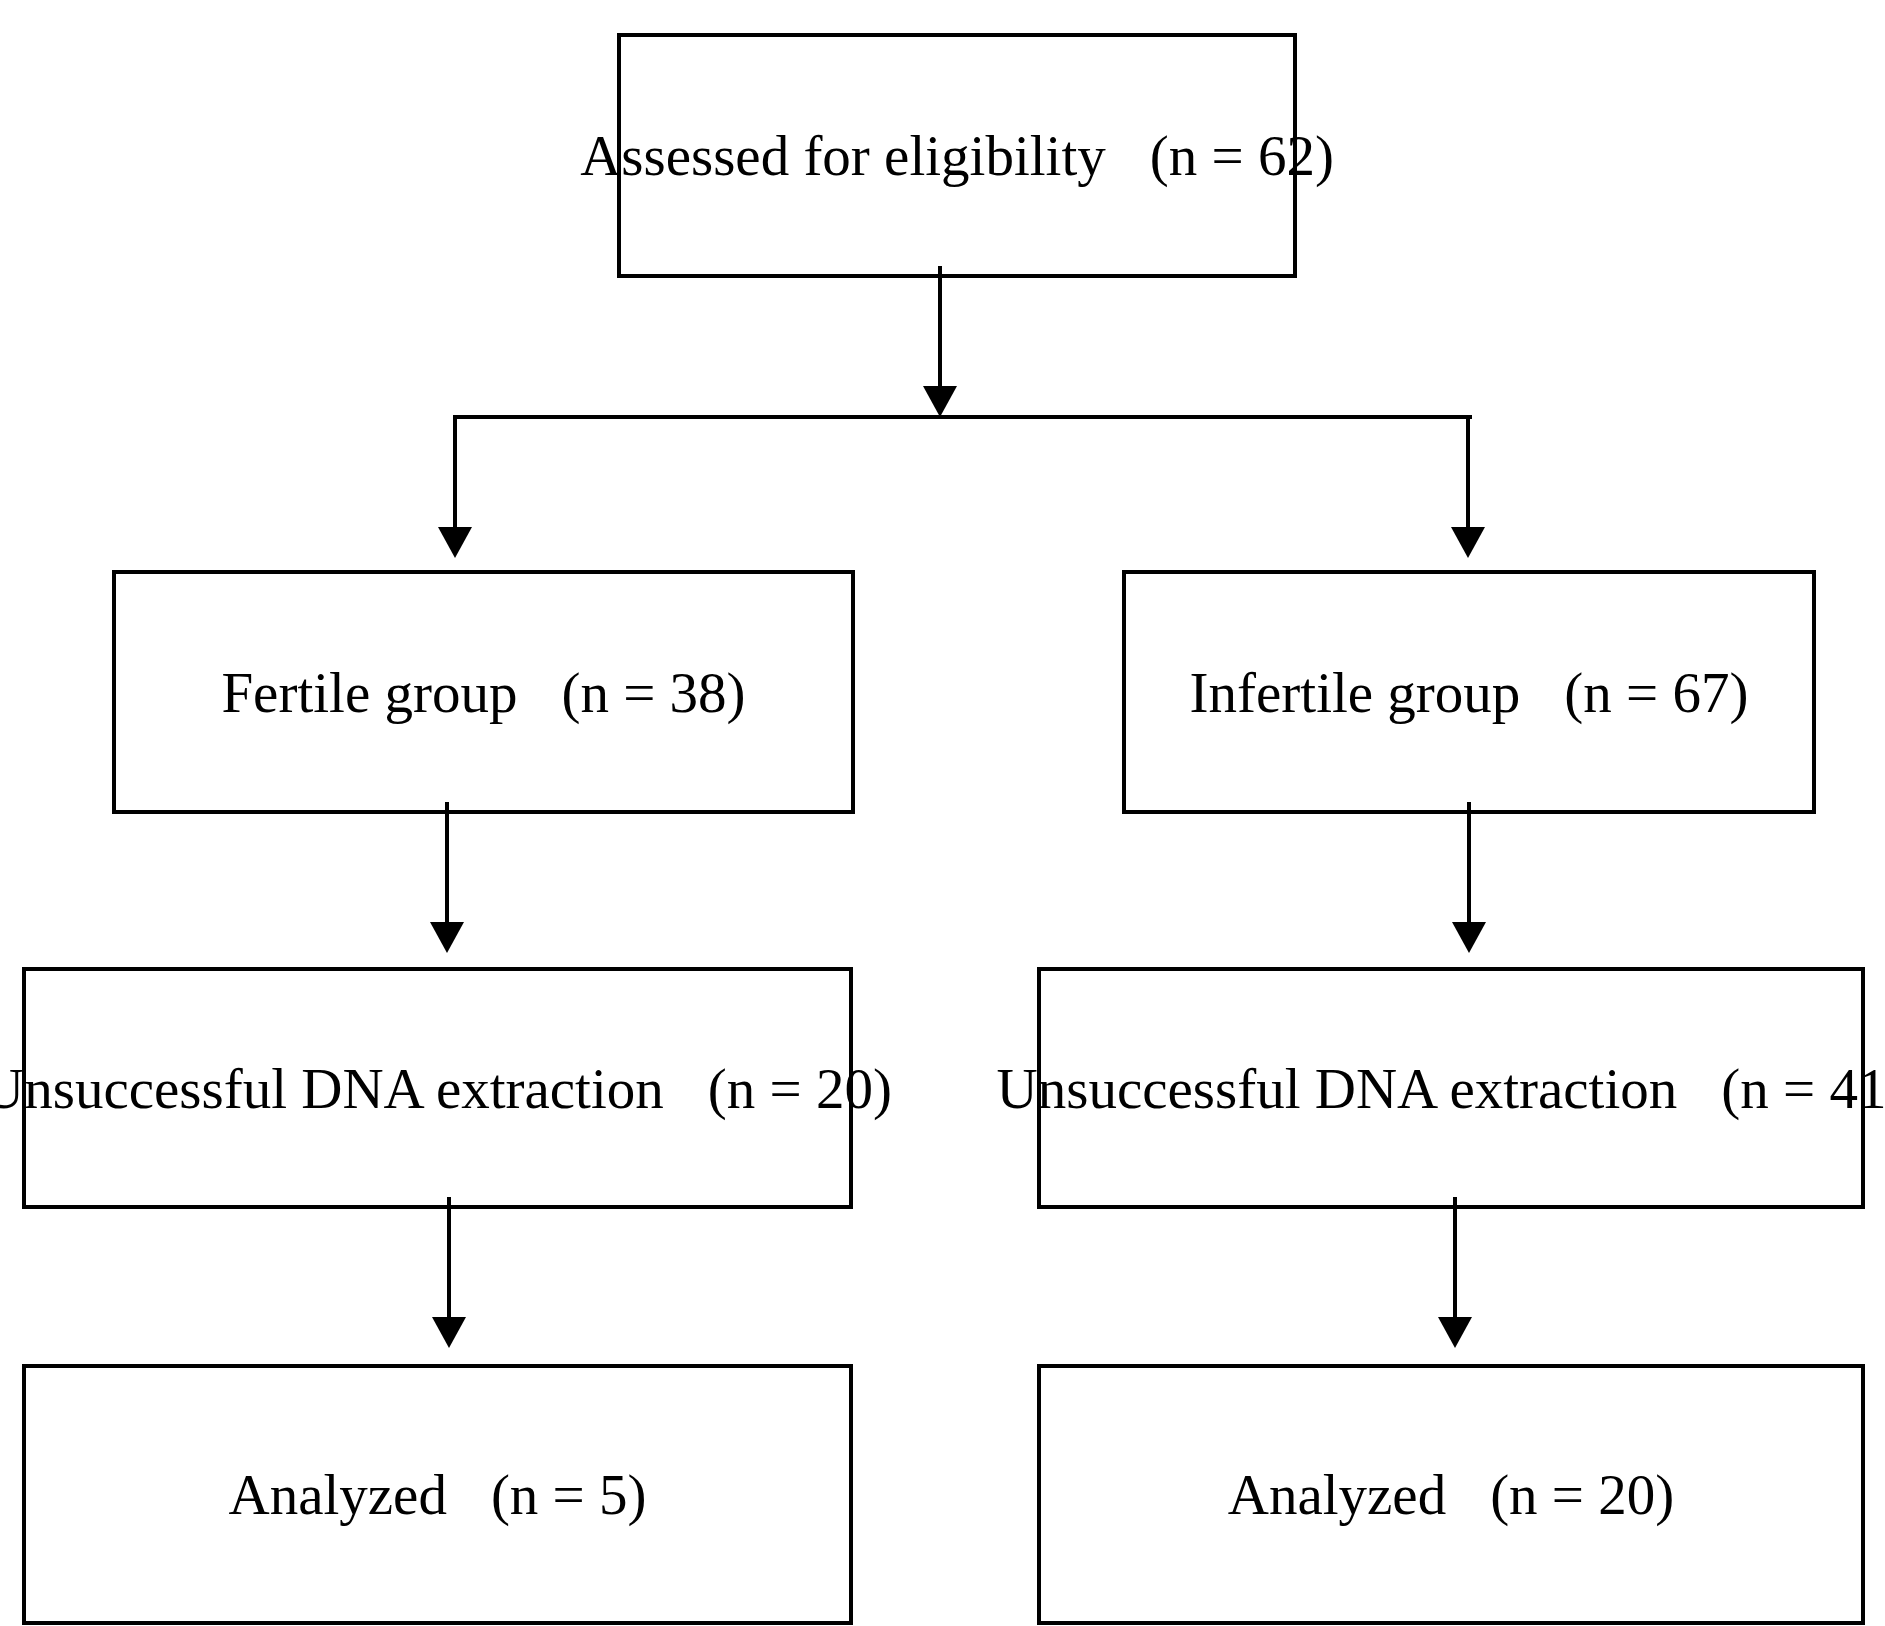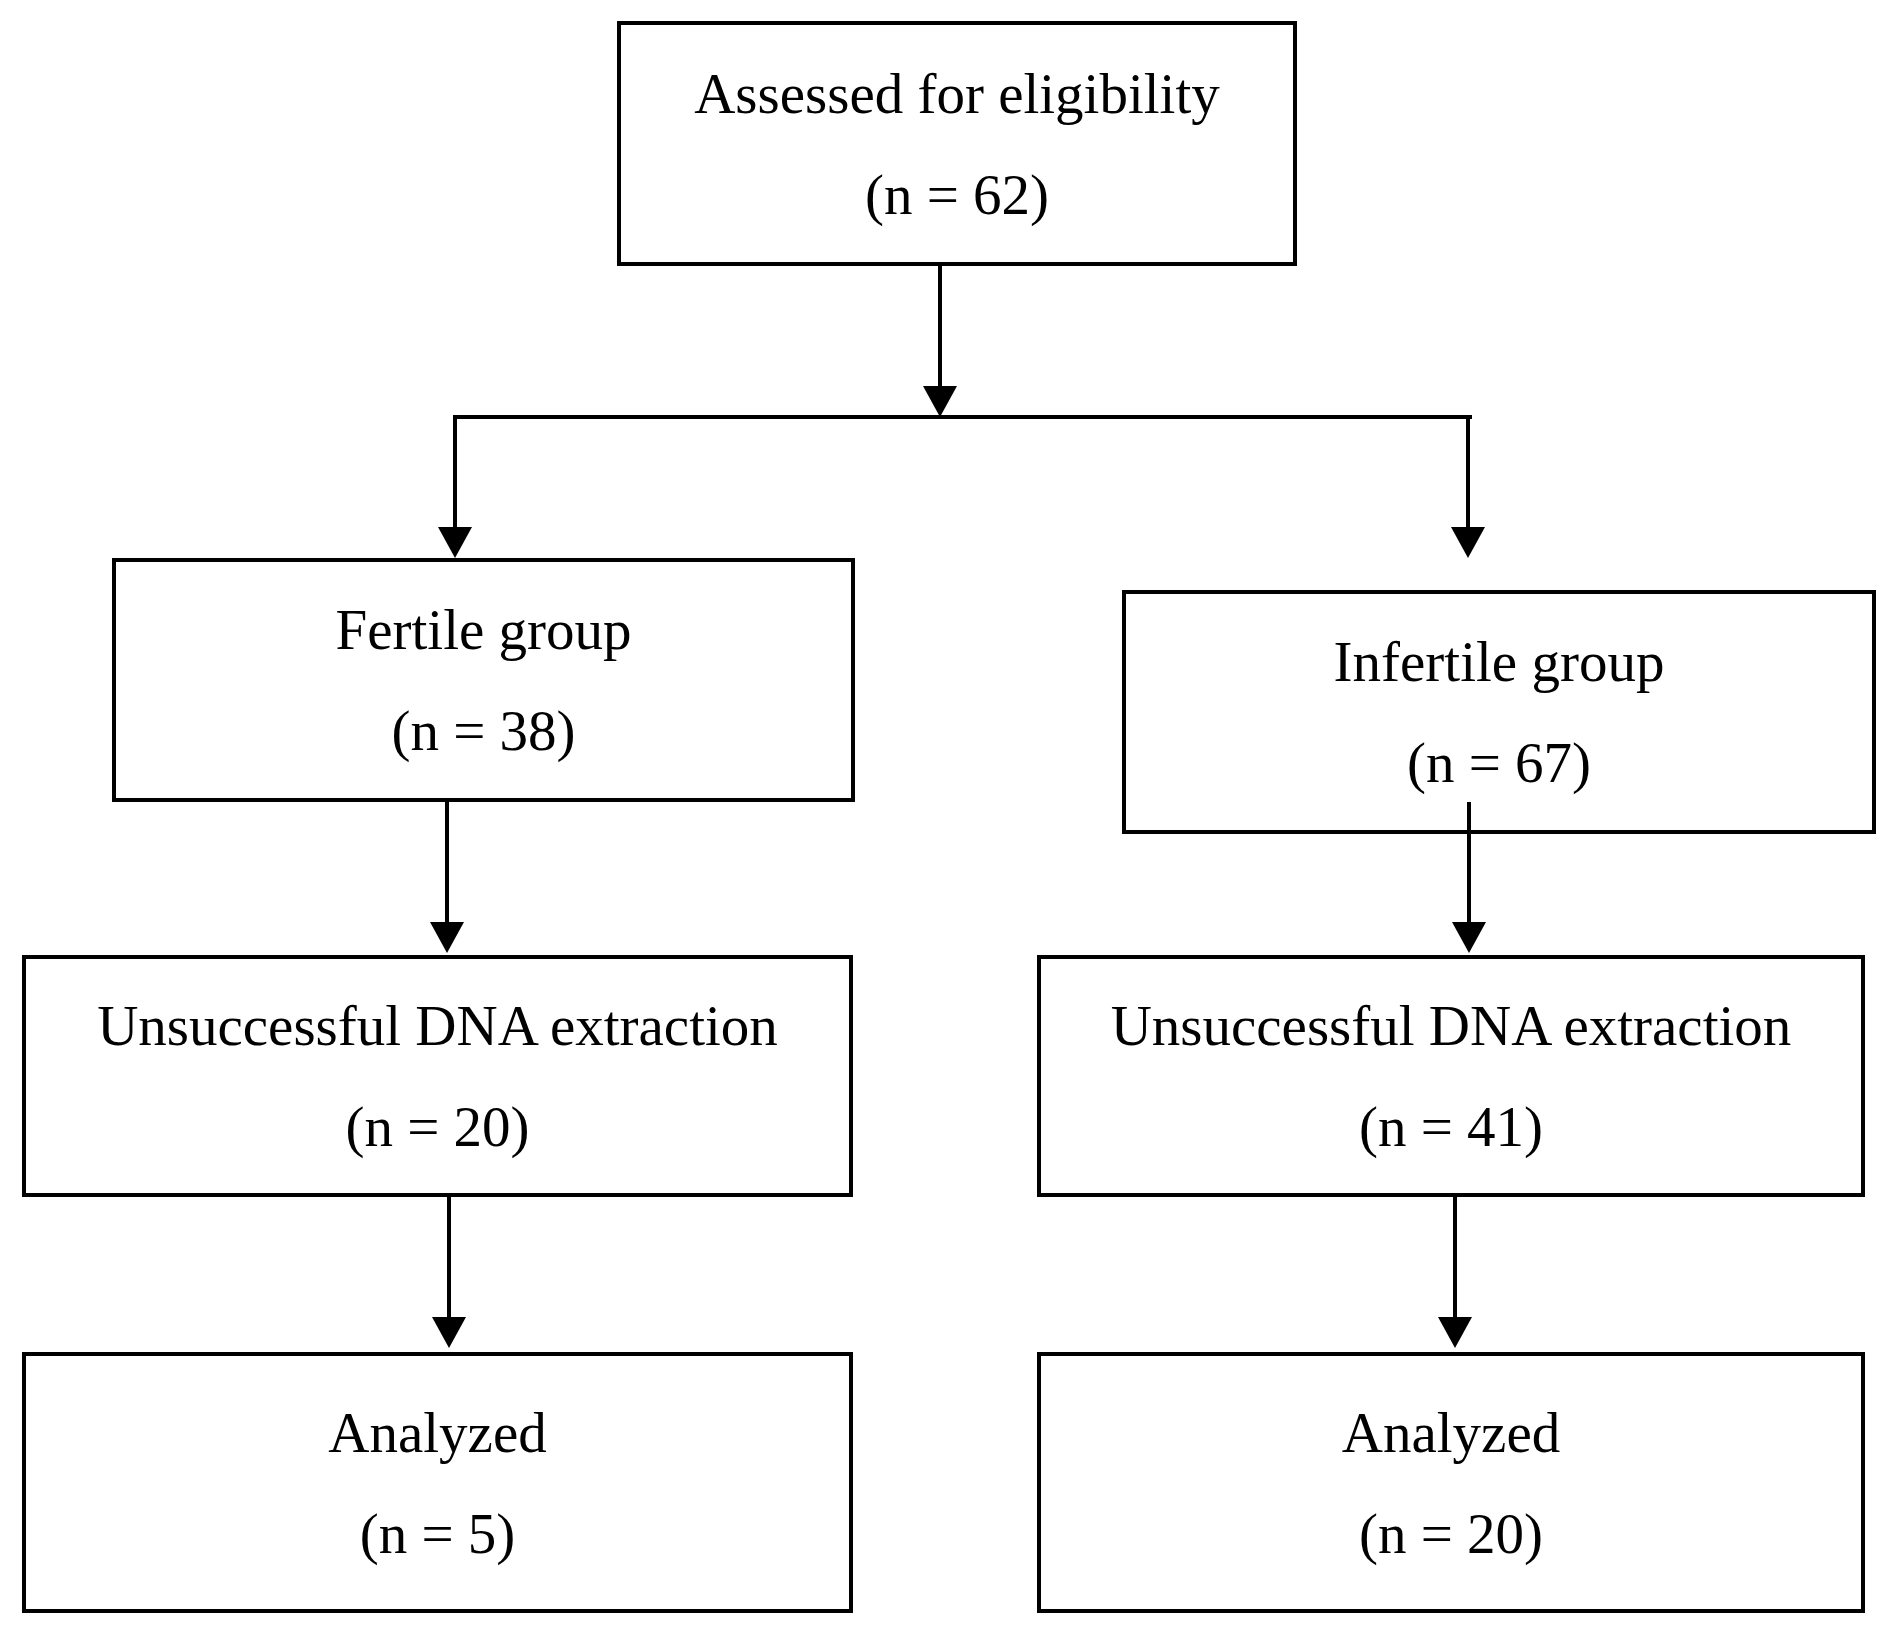--- a/index.html
+++ b/index.html
@@ -15,25 +15,26 @@
     font-family: "Liberation Serif", "DejaVu Serif", serif;
     color: #000000;
     overflow: hidden;
   }
   .flow-box {
     position: absolute;
     box-sizing: border-box;
     border: 4px solid #000000;
     background: #ffffff;
     display: flex;
-    flex-direction: column;
+    flex-direction: row;
     align-items: center;
     justify-content: center;
     gap: 44px;
     text-align: center;
+    margin-top: 12px;
   }
   .flow-box .line1,
   .flow-box .line2 {
     font-size: 57px;
     line-height: 1;
     white-space: nowrap;
   }
   .vline {
     position: absolute;
     width: 4px;
@@ -49,21 +50,21 @@
     width: 0;
     height: 0;
     border-left: 17px solid transparent;
     border-right: 17px solid transparent;
     border-top: 31px solid #000000;
   }
 
   
   #box-eligibility        { left: 617px;  top: 21px;   width: 680px; height: 245px; }
   #box-fertile            { left: 112px;  top: 558px;  width: 743px; height: 244px; }
-  #box-infertile          { left: 1122px; top: 590px;  width: 754px; height: 244px; }
+  #box-infertile          { left: 1122px; top: 558px;  width: 694px; height: 244px; }
   #box-fertile-dna        { left: 22px;   top: 955px;  width: 831px; height: 242px; }
   #box-infertile-dna      { left: 1037px; top: 955px;  width: 828px; height: 242px; }
   #box-fertile-analyzed   { left: 22px;   top: 1352px; width: 831px; height: 261px; }
   #box-infertile-analyzed { left: 1037px; top: 1352px; width: 828px; height: 261px; }
 
   
   #stem-top        { left: 938px;  top: 266px;  height: 123px; }
   #head-top        { left: 923px;  top: 386px;  }
   #split-line      { left: 453px;  top: 415px;  width: 1019px; }
   #stem-left-drop  { left: 453px;  top: 419px;  height: 110px; }

